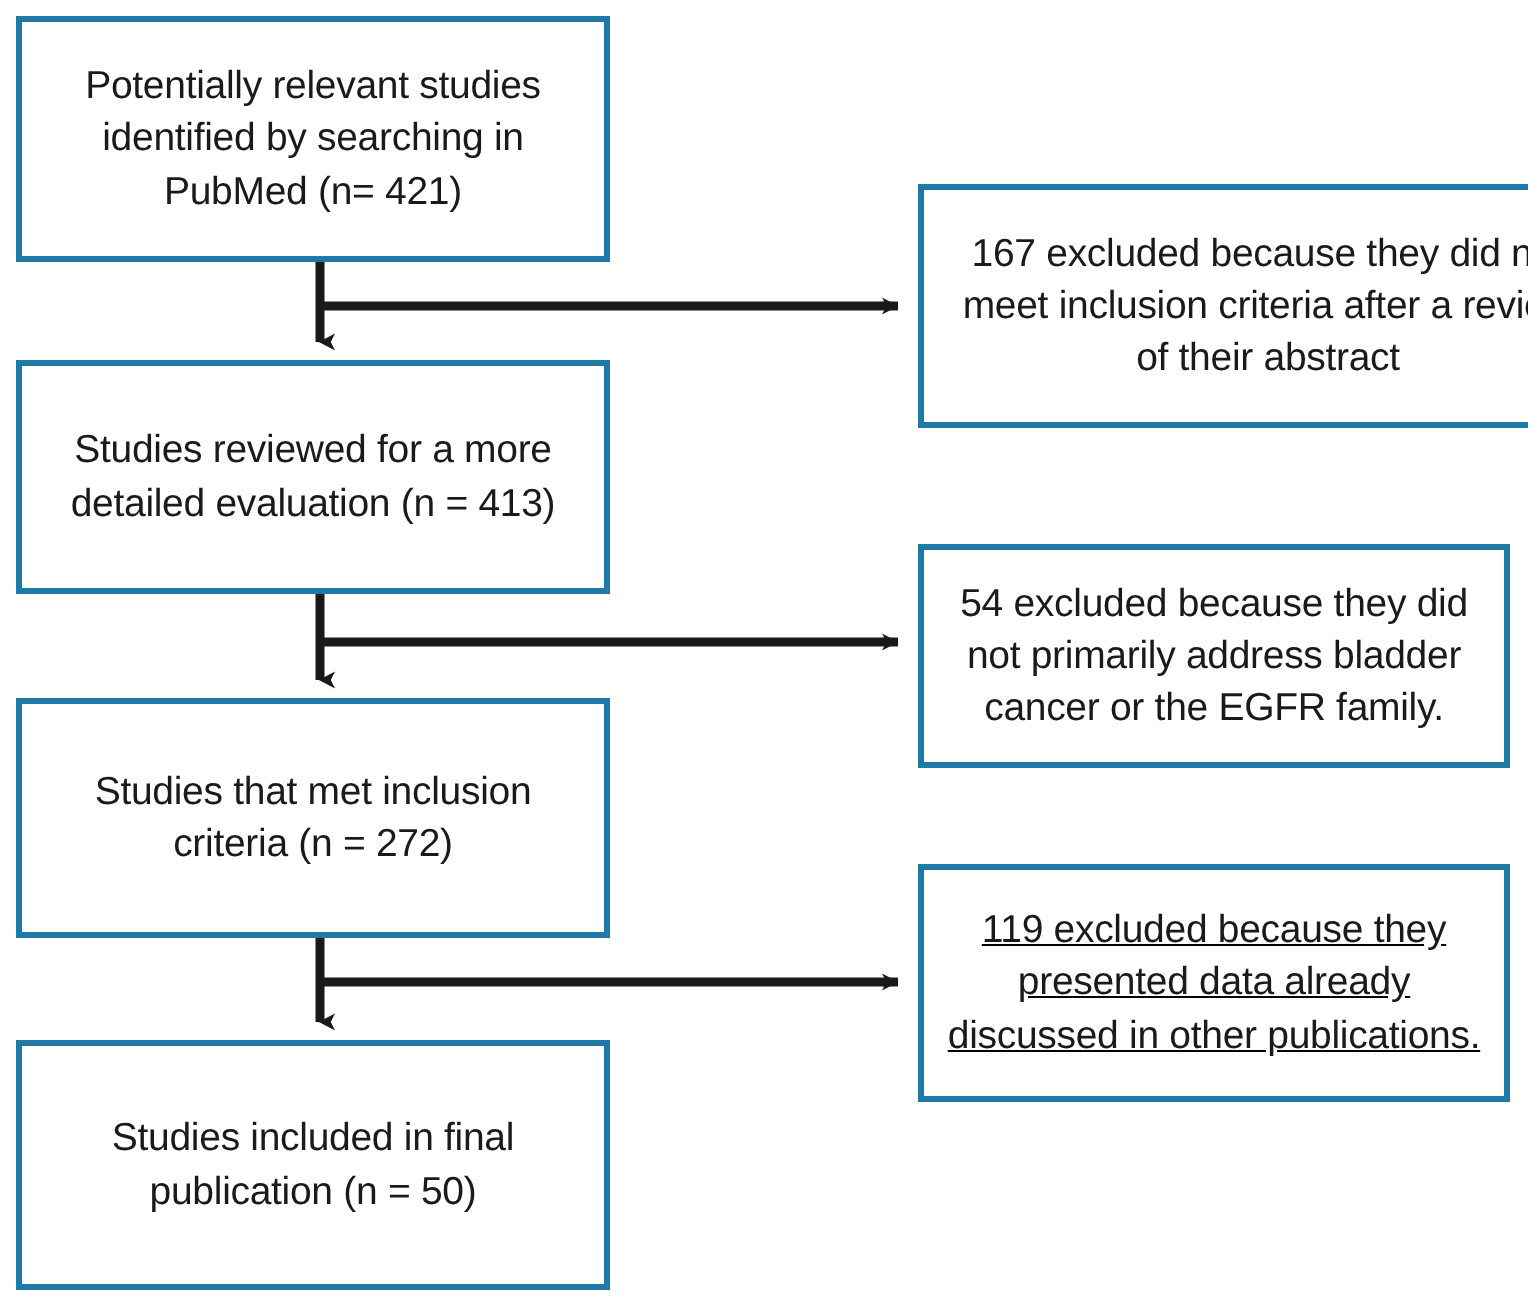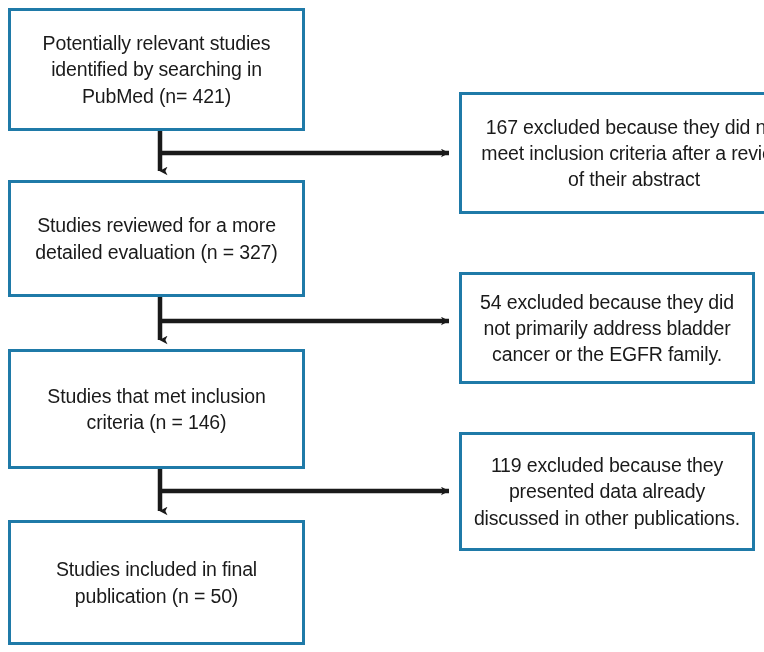--- a/index.html
+++ b/index.html
@@ -38,21 +38,21 @@
     letter-spacing: -0.15px;
   }
   
   #stage-box-1 { left: 8px;  top: 8px;   width: 297px; height: 123px; }
   #stage-box-2 { left: 8px;  top: 180px; width: 297px; height: 117px; }
   #stage-box-3 { left: 8px;  top: 349px; width: 297px; height: 120px; }
   #stage-box-4 { left: 8px;  top: 520px; width: 297px; height: 125px; }
   
   #exclusion-box-1 { left: 459px; top: 92px;  width: 350px; height: 122px; }
   #exclusion-box-2 { left: 459px; top: 272px; width: 296px; height: 112px; }
-  #exclusion-box-3 { left: 459px; top: 432px; width: 296px; height: 119px; }
+  #exclusion-box-3 { left: 459px; top: 432px; width: 296px; height: 119px; text-decoration: underline; }
 
   
   #connector-layer {
     position: absolute;
     left: 0;
     top: 0;
     width: 764px;
     height: 652px;
     pointer-events: none;
   }
@@ -92,25 +92,25 @@
     <g>
       <path d="M160,491 L449,491" stroke="#1a1a1a" stroke-width="4.5" fill="none" marker-end="url(#arrowhead-right)"></path>
     </g>
   </svg>
 
   <div class="flow-box" id="stage-box-1">
     <span class="box-text">Potentially relevant studies identified by searching in PubMed (n= 421)</span>
   </div>
 
   <div class="flow-box" id="stage-box-2">
-    <span class="box-text">Studies reviewed for a more detailed evaluation (n = 327)</span>
+    <span class="box-text">Studies reviewed for a more detailed evaluation (n = 413)</span>
   </div>
 
   <div class="flow-box" id="stage-box-3">
-    <span class="box-text">Studies that met inclusion criteria (n = 146)</span>
+    <span class="box-text">Studies that met inclusion criteria (n = 272)</span>
   </div>
 
   <div class="flow-box" id="stage-box-4">
     <span class="box-text">Studies included in final publication (n = 50)</span>
   </div>
 
   <div class="flow-box" id="exclusion-box-1">
     <span class="box-text">167 excluded because they did not meet inclusion criteria after a review of their abstract</span>
   </div>
 

